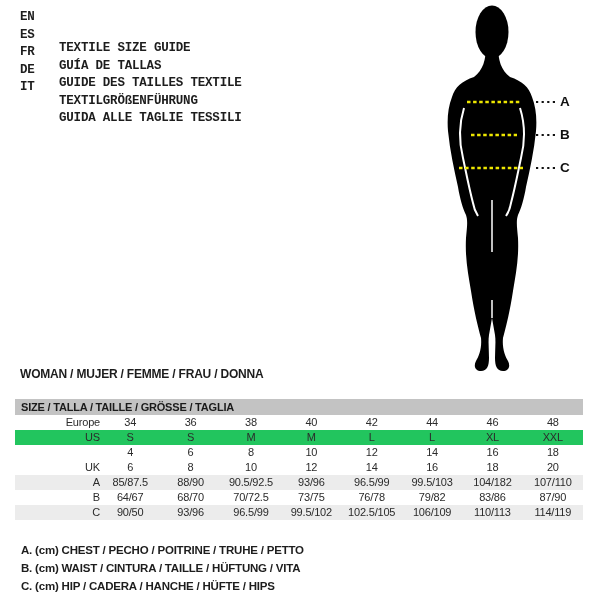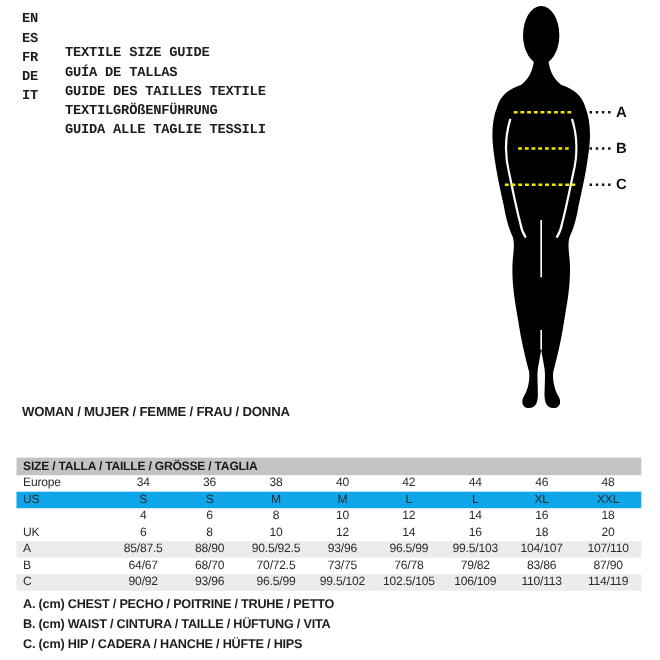--- a/index.html
+++ b/index.html
@@ -22,26 +22,26 @@
   .mlabel{position:absolute;left:142px;width:20px;height:18px;line-height:18px;
           font-size:13.5px;font-weight:600;color:#111;}
   .mlabel.la{top:93px;}
   .mlabel.lb{top:126px;}
   .mlabel.lc{top:159px;}
 
   
   .woman-title{position:absolute;left:20px;top:367px;font-size:12px;font-weight:bold;white-space:nowrap;}
 
   
-  .size-table{position:absolute;left:15px;top:416px;width:568px;}
+  .size-table{position:absolute;left:15px;top:399px;width:568px;}
   .thead{height:16px;line-height:16px;background:#c3c3c3;font-size:11px;font-weight:600;
          padding-left:6px;color:#1a1a1a;white-space:nowrap;}
   .trow{display:flex;height:15px;line-height:15px;font-size:11px;color:#2b2b2b;}
   .trow.shaded{background:#ececec;}
-  .tlabel{width:85px;padding-left:6px;box-sizing:border-box;text-align:left;}
+  .tlabel{width:85px;padding-left:6px;box-sizing:border-box;text-align:right;}
   .tcell{flex:1;text-align:center;white-space:nowrap;}
 
   
   .legend{position:absolute;left:21px;top:541px;}
   .legend-line{height:18px;line-height:18px;font-size:11.5px;font-weight:bold;white-space:nowrap;}
 </style>
 </head>
 <body>
 
 <div class="canvas">
@@ -130,21 +130,21 @@
           <div class="tlabel">Europe</div>
           <div class="tcell">34</div>
           <div class="tcell">36</div>
           <div class="tcell">38</div>
           <div class="tcell">40</div>
           <div class="tcell">42</div>
           <div class="tcell">44</div>
           <div class="tcell">46</div>
           <div class="tcell">48</div>
         </div>
-        <div class="trow shaded" style="background: #0ea5e9;">
+        <div class="trow shaded" style="background: #22c55e;">
           <div class="tlabel">US</div>
           <div class="tcell">S</div>
           <div class="tcell">S</div>
           <div class="tcell">M</div>
           <div class="tcell">M</div>
           <div class="tcell">L</div>
           <div class="tcell">L</div>
           <div class="tcell">XL</div>
           <div class="tcell">XXL</div>
         </div>
@@ -171,37 +171,37 @@
           <div class="tcell">20</div>
         </div>
         <div class="trow shaded" style="background: rgb(236, 236, 236);">
           <div class="tlabel">A</div>
           <div class="tcell">85/87.5</div>
           <div class="tcell">88/90</div>
           <div class="tcell">90.5/92.5</div>
           <div class="tcell">93/96</div>
           <div class="tcell">96.5/99</div>
           <div class="tcell">99.5/103</div>
-          <div class="tcell">104/107</div>
+          <div class="tcell">104/182</div>
           <div class="tcell">107/110</div>
         </div>
         <div class="trow">
           <div class="tlabel">B</div>
           <div class="tcell">64/67</div>
           <div class="tcell">68/70</div>
           <div class="tcell">70/72.5</div>
           <div class="tcell">73/75</div>
           <div class="tcell">76/78</div>
           <div class="tcell">79/82</div>
           <div class="tcell">83/86</div>
           <div class="tcell">87/90</div>
         </div>
         <div class="trow shaded" style="background: rgb(236, 236, 236);">
           <div class="tlabel">C</div>
-          <div class="tcell">90/92</div>
+          <div class="tcell">90/50</div>
           <div class="tcell">93/96</div>
           <div class="tcell">96.5/99</div>
           <div class="tcell">99.5/102</div>
           <div class="tcell">102.5/105</div>
           <div class="tcell">106/109</div>
           <div class="tcell">110/113</div>
           <div class="tcell">114/119</div>
         </div>
       </div>
   </div>

